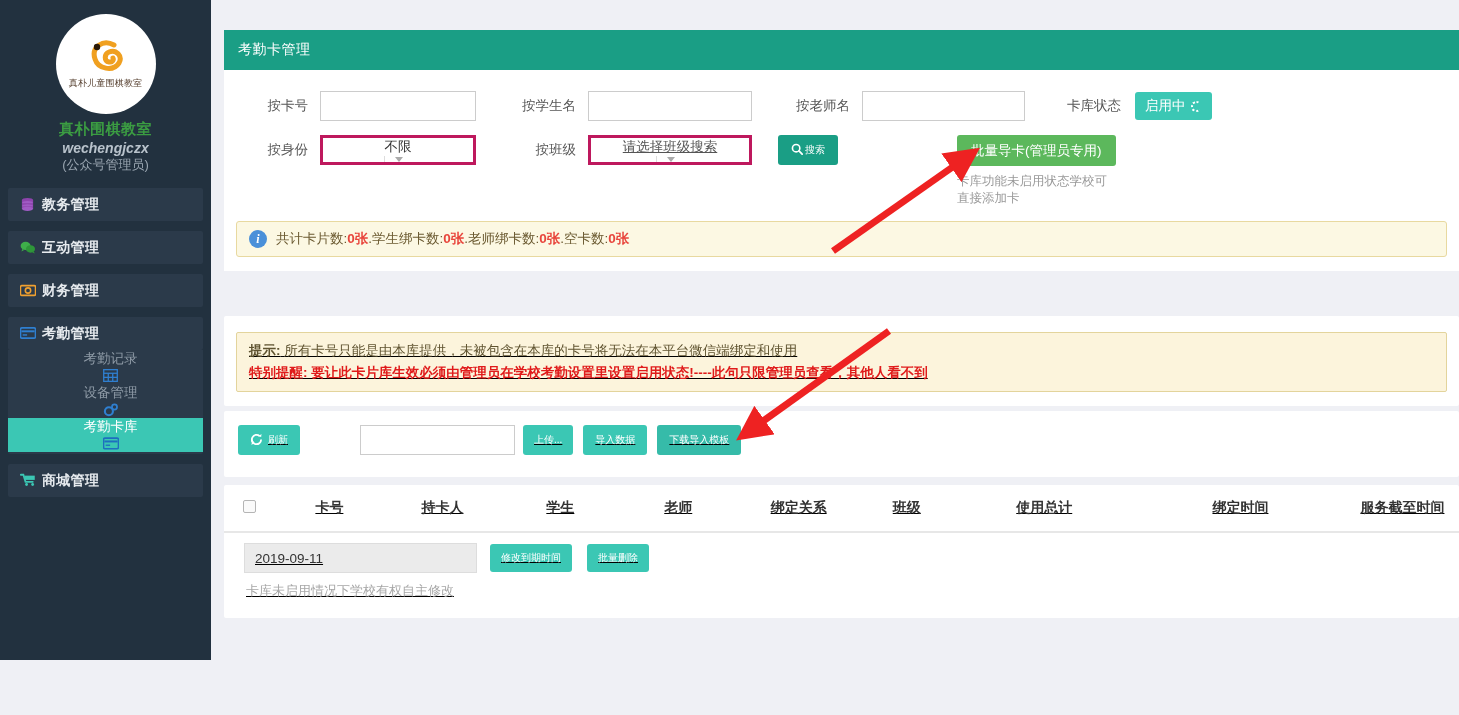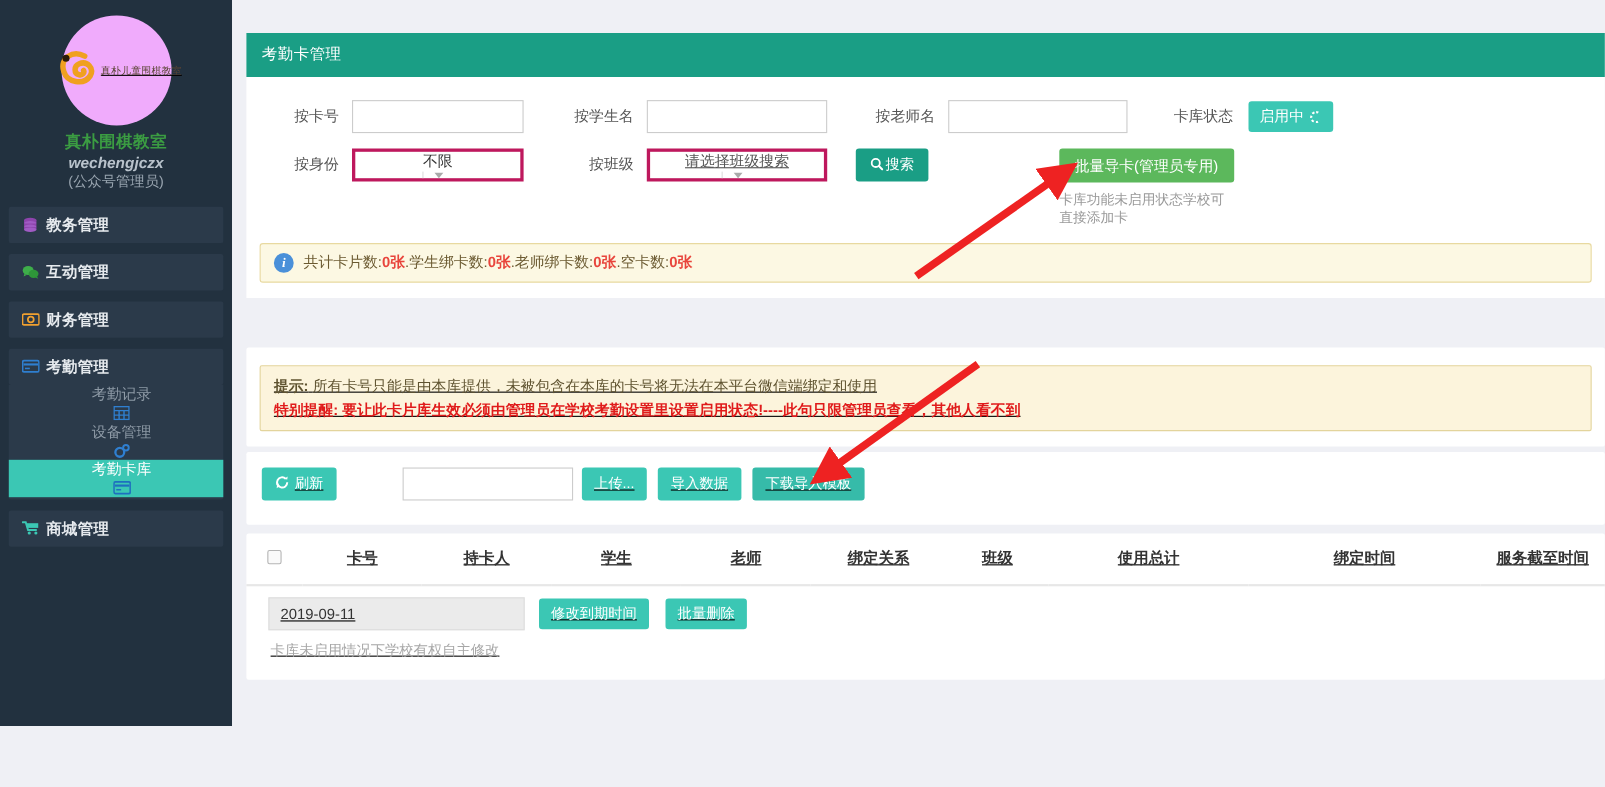--- a/index.html
+++ b/index.html
@@ -14,23 +14,23 @@
 
   
   .sidebar {
     position: absolute; left: 0; top: 0;
     width: 211px; height: 660px;
     background: #22313f;
   }
   .logo-wrap { display: flex; justify-content: center; padding-top: 14px; }
   .logo-circle {
     width: 100px; height: 100px; border-radius: 50%;
-    background: #f0abfc;
-    display: flex; flex-direction: row;
-    align-items: center; justify-content: center; text-decoration: underline;
+    background: #ffffff;
+    display: flex; flex-direction: column;
+    align-items: center; justify-content: center;
   }
   .logo-mark { position: relative; width: 46px; height: 36px; margin-bottom: 2px; }
   .logo-sub { font-size: 9px; color: #5a4434; letter-spacing: .2px; white-space: nowrap; }
 
   .brand-cn {
     text-align: center; color: #3b9c42; font-weight: bold;
     font-size: 15px; margin-top: 6px; letter-spacing: .5px;
   }
   .brand-en {
     text-align: center; color: #b9c3cc; font-weight: bold;
@@ -83,21 +83,21 @@
     height: 30px; border: 1px solid #ccc; background: #fff;
     font-size: 13px; padding: 0 8px; color: #333; outline: none;
     font-family: inherit;
   }
   .sel-wrap { position: relative; height: 30px; border: 3px solid #be185d; background: #fff; display: flex; align-items: center; flex-direction: column; }
   .sel-val { font-size: 13.5px; color: #333; padding: 0 8px; flex: 1; }
   .sel-val.muted { color: #555; text-decoration: underline; }
   .sel-div { width: 28px; height: 28px; border-left: 1px solid #ddd; display: flex; align-items: center; justify-content: center; }
   .caret { width: 0; height: 0; border-left: 4px solid transparent; border-right: 4px solid transparent; border-top: 5px solid #aaa; }
 
-  .btn { border: none; border-radius: 3px; color: #fff; font-size: 13px; cursor: pointer; font-family: inherit; }
+  .btn { border: none; border-radius: 3px; color: #fff; font-size: 10px; cursor: pointer; font-family: inherit; }
   .btn-teal { background: #1a9e85; }
   .btn-green { background: #5cb85c; }
   .btn-mint { background: #3bc7b4; }
   .btn-mint-d { background: #36bba9; }
   .btn-search { height: 30px; padding: 0 13px; display: flex; align-items: center; gap: 2px; }
   .btn-big { height: 31px; padding: 0 14px; font-size: 13.5px; }
   .helptext { font-size: 12.5px; color: #999; line-height: 17px; margin-top: 7px; width: 160px; }
 
   .status-badge {
     background: #3bc7b4; color: #fff; font-size: 13.5px;

